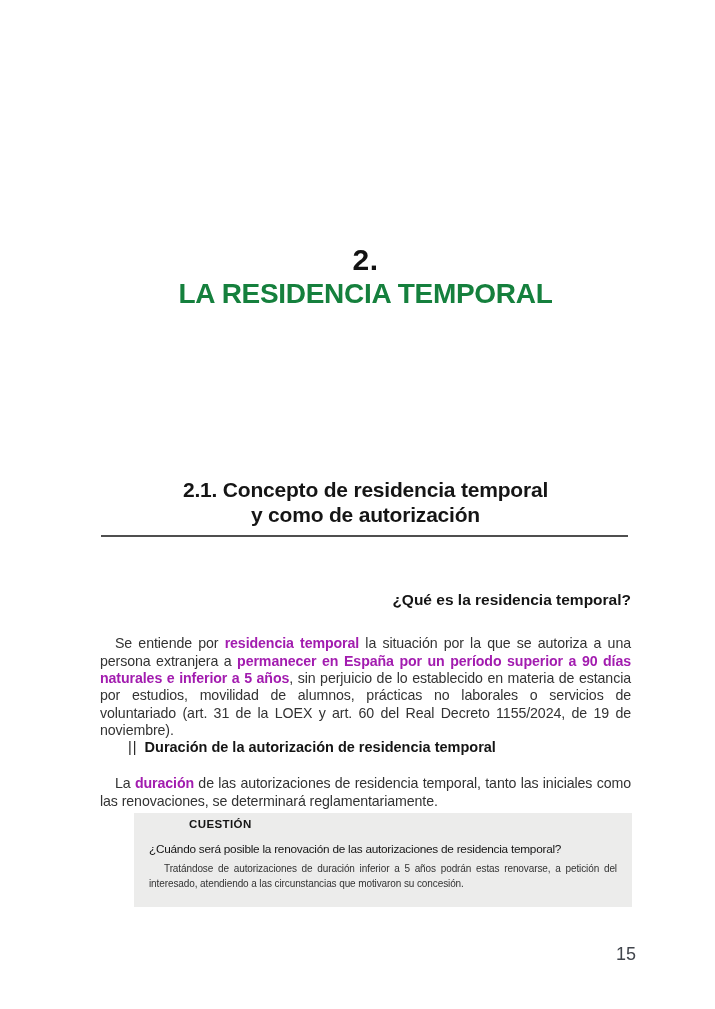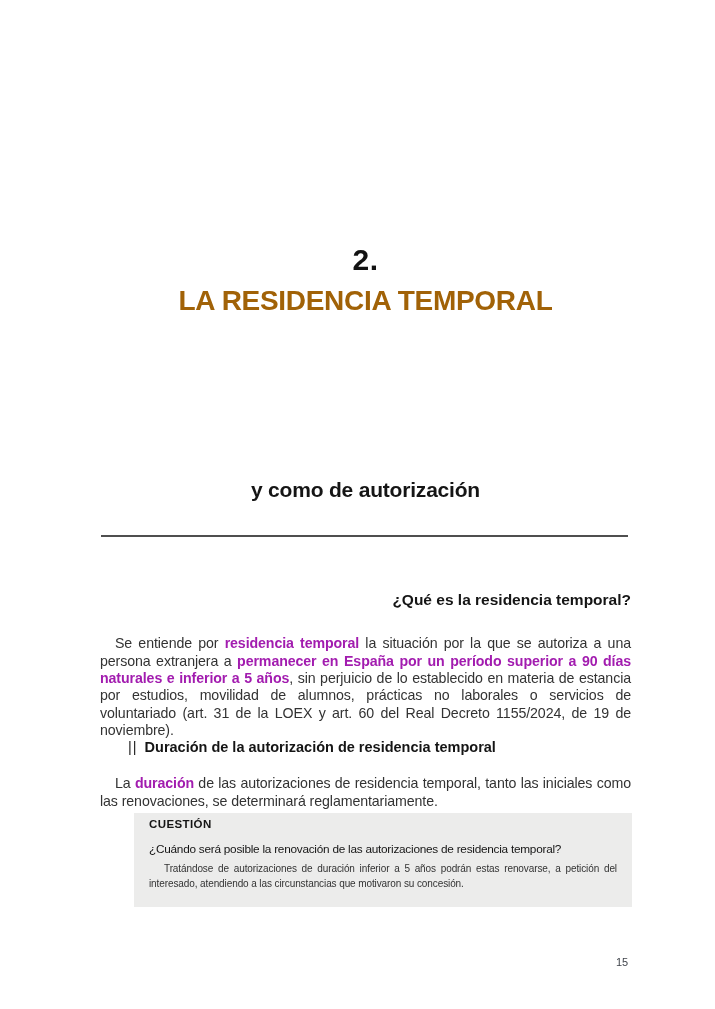--- a/index.html
+++ b/index.html
@@ -16,26 +16,26 @@
     position: absolute;
     top: 243px; left: 100px; width: 531px;
     text-align: center;
     font-size: 30px;
     font-weight: 700;
     color: #121212;
     letter-spacing: 0.5px;
   }
   .chapter-title {
     position: absolute;
-    top: 284px; left: 100px; width: 531px;
+    top: 277px; left: 100px; width: 531px;
     text-align: center;
     font-size: 28px;
     line-height: 33px;
     font-weight: 700;
-    color: #a16207;
+    color: #15803d;
     letter-spacing: -0.3px;
   }
   .section-heading {
     position: absolute;
     top: 477px; left: 100px; width: 531px;
     text-align: center;
     font-size: 21px;
     line-height: 25px;
     font-weight: 700;
     color: #151515;
@@ -87,20 +87,21 @@
     background: #ececeb;
     box-sizing: border-box;
     padding: 4px 15px;
   }
   .box-label {
     font-size: 11.5px;
     font-weight: 700;
     letter-spacing: 0.4px;
     color: #151515;
     line-height: 14px;
+    margin-left: 40px;
   }
   .box-question {
     margin-top: 11px;
     font-size: 11.8px;
     font-weight: 400;
     color: #151515;
     white-space: nowrap;
     letter-spacing: -0.25px;
   }
   .box-answer {
@@ -108,37 +109,37 @@
     font-size: 10px;
     line-height: 15px;
     text-align: justify;
     text-indent: 15px;
     color: #333333;
     letter-spacing: -0.1px;
   }
   .page-number {
     position: absolute;
     top: 944px; left: 616px;
-    font-size: 11px;
+    font-size: 18px;
     color: #41454c;
-    margin-top: 12px;
   }
 </style>
 </head>
 <body>
 
 <div class="page">
 
   <div class="chapter-number">2.</div>
 
   <div class="chapter-title">
     <div>LA RESIDENCIA TEMPORAL</div>
   </div>
 
   <div class="section-heading">
+    <div>2.1. Concepto de residencia temporal</div>
     <div>y como de autorización</div>
   </div>
 
   <div class="rule"></div>
 
   <div class="q-heading">¿Qué es la residencia temporal?</div>
 
   <p class="body-para para1"><span>Se entiende por </span><span class="b">residencia temporal</span><span> la situación por la que se autoriza a una persona extranjera a </span><span class="b">permanecer en España por un período superior a 90 días naturales e inferior a 5 años</span><span>, sin perjuicio de lo establecido en materia de estancia por estudios, movilidad de alumnos, prácticas no laborales o servicios de voluntariado (art. 31 de la LOEX y art. 60 del Real Decreto 1155/2024, de 19 de noviembre).</span></p>
 
   <div class="subheading">

